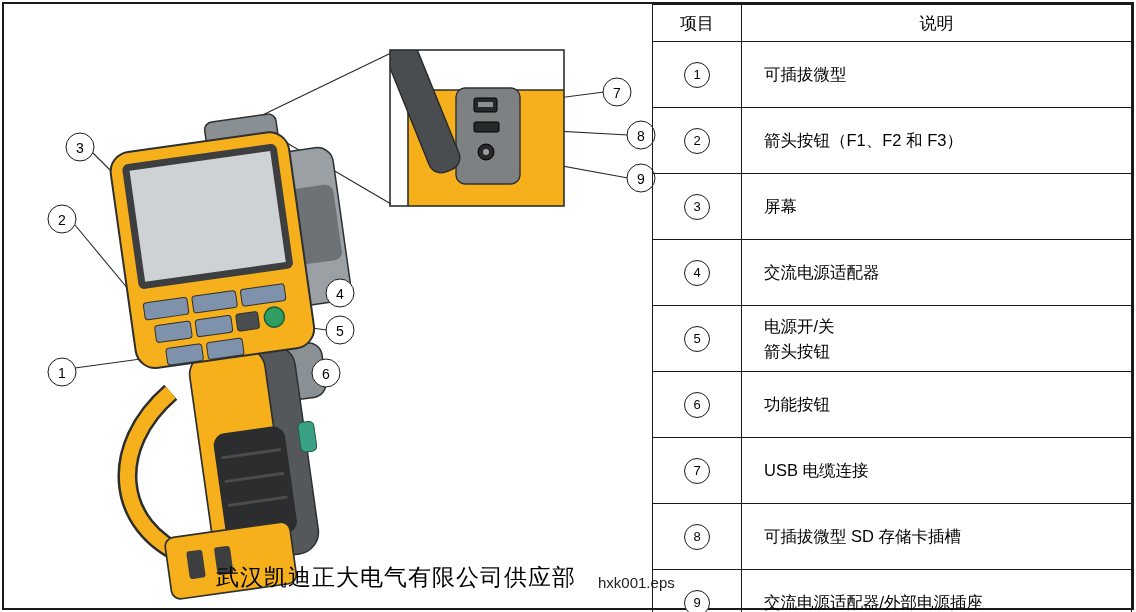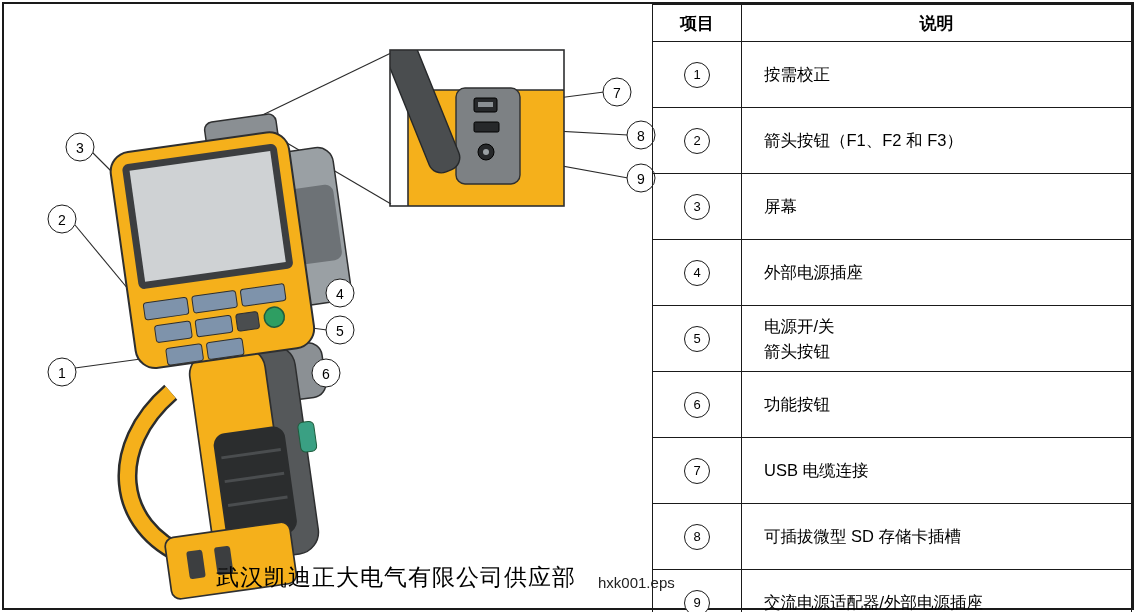--- a/index.html
+++ b/index.html
@@ -10,21 +10,21 @@
 
   .callout{position:absolute;width:27px;height:27px;border:1.4px solid #1a1a1a;border-radius:50%;
            background:#fff;display:flex;align-items:center;justify-content:center;
            font-size:14px;line-height:1;transform:translate(-50%,-50%);}
 
   .watermark{position:absolute;left:212px;top:558px;font-size:23px;letter-spacing:1px;color:#000000;white-space:nowrap;}
   .figure-id{position:absolute;left:594px;top:570px;font-size:15px;color:#222;white-space:nowrap;}
 
   table.legend{position:absolute;left:648px;top:0;width:480px;height:604px;border-collapse:collapse;table-layout:fixed;}
   table.legend td{border:1px solid #1a1a1a;vertical-align:middle;}
-  table.legend tr.hdr td{height:34px;text-align:center;font-weight:bold;font-size:17px;}
+  table.legend tr.hdr td{height:34px;text-align:center;font-weight:normal;font-size:17px;}
   table.legend tr.row td{height:63px;}
   td.col-item{width:86px;text-align:center;}
   td.col-desc{padding-left:22px;font-size:16.5px;white-space:pre-line;line-height:1.5;}
   .badge{display:inline-flex;width:24px;height:24px;border:1.3px solid #1a1a1a;border-radius:50%;
          align-items:center;justify-content:center;font-size:13px;line-height:1;background:#fff;}
 </style>
 </head>
 <body>
 
 <div class="page">
@@ -122,33 +122,33 @@
   </div>
 
   <table class="legend">
     <tbody>
       <tr class="hdr">
         <td class="col-item">项目</td>
         <td>说明</td>
       </tr>
       <tr class="row">
         <td class="col-item"><span class="badge">1</span></td>
-        <td class="col-desc">按需校正</td>
+        <td class="col-desc">可插拔微型</td>
       </tr>
       <tr class="row">
         <td class="col-item"><span class="badge">2</span></td>
         <td class="col-desc">箭头按钮（F1、F2 和 F3）</td>
       </tr>
       <tr class="row">
         <td class="col-item"><span class="badge">3</span></td>
         <td class="col-desc">屏幕</td>
       </tr>
       <tr class="row">
         <td class="col-item"><span class="badge">4</span></td>
-        <td class="col-desc">外部电源插座</td>
+        <td class="col-desc">交流电源适配器</td>
       </tr>
       <tr class="row">
         <td class="col-item"><span class="badge">5</span></td>
         <td class="col-desc">电源开/关
 箭头按钮</td>
       </tr>
       <tr class="row">
         <td class="col-item"><span class="badge">6</span></td>
         <td class="col-desc">功能按钮</td>
       </tr>

